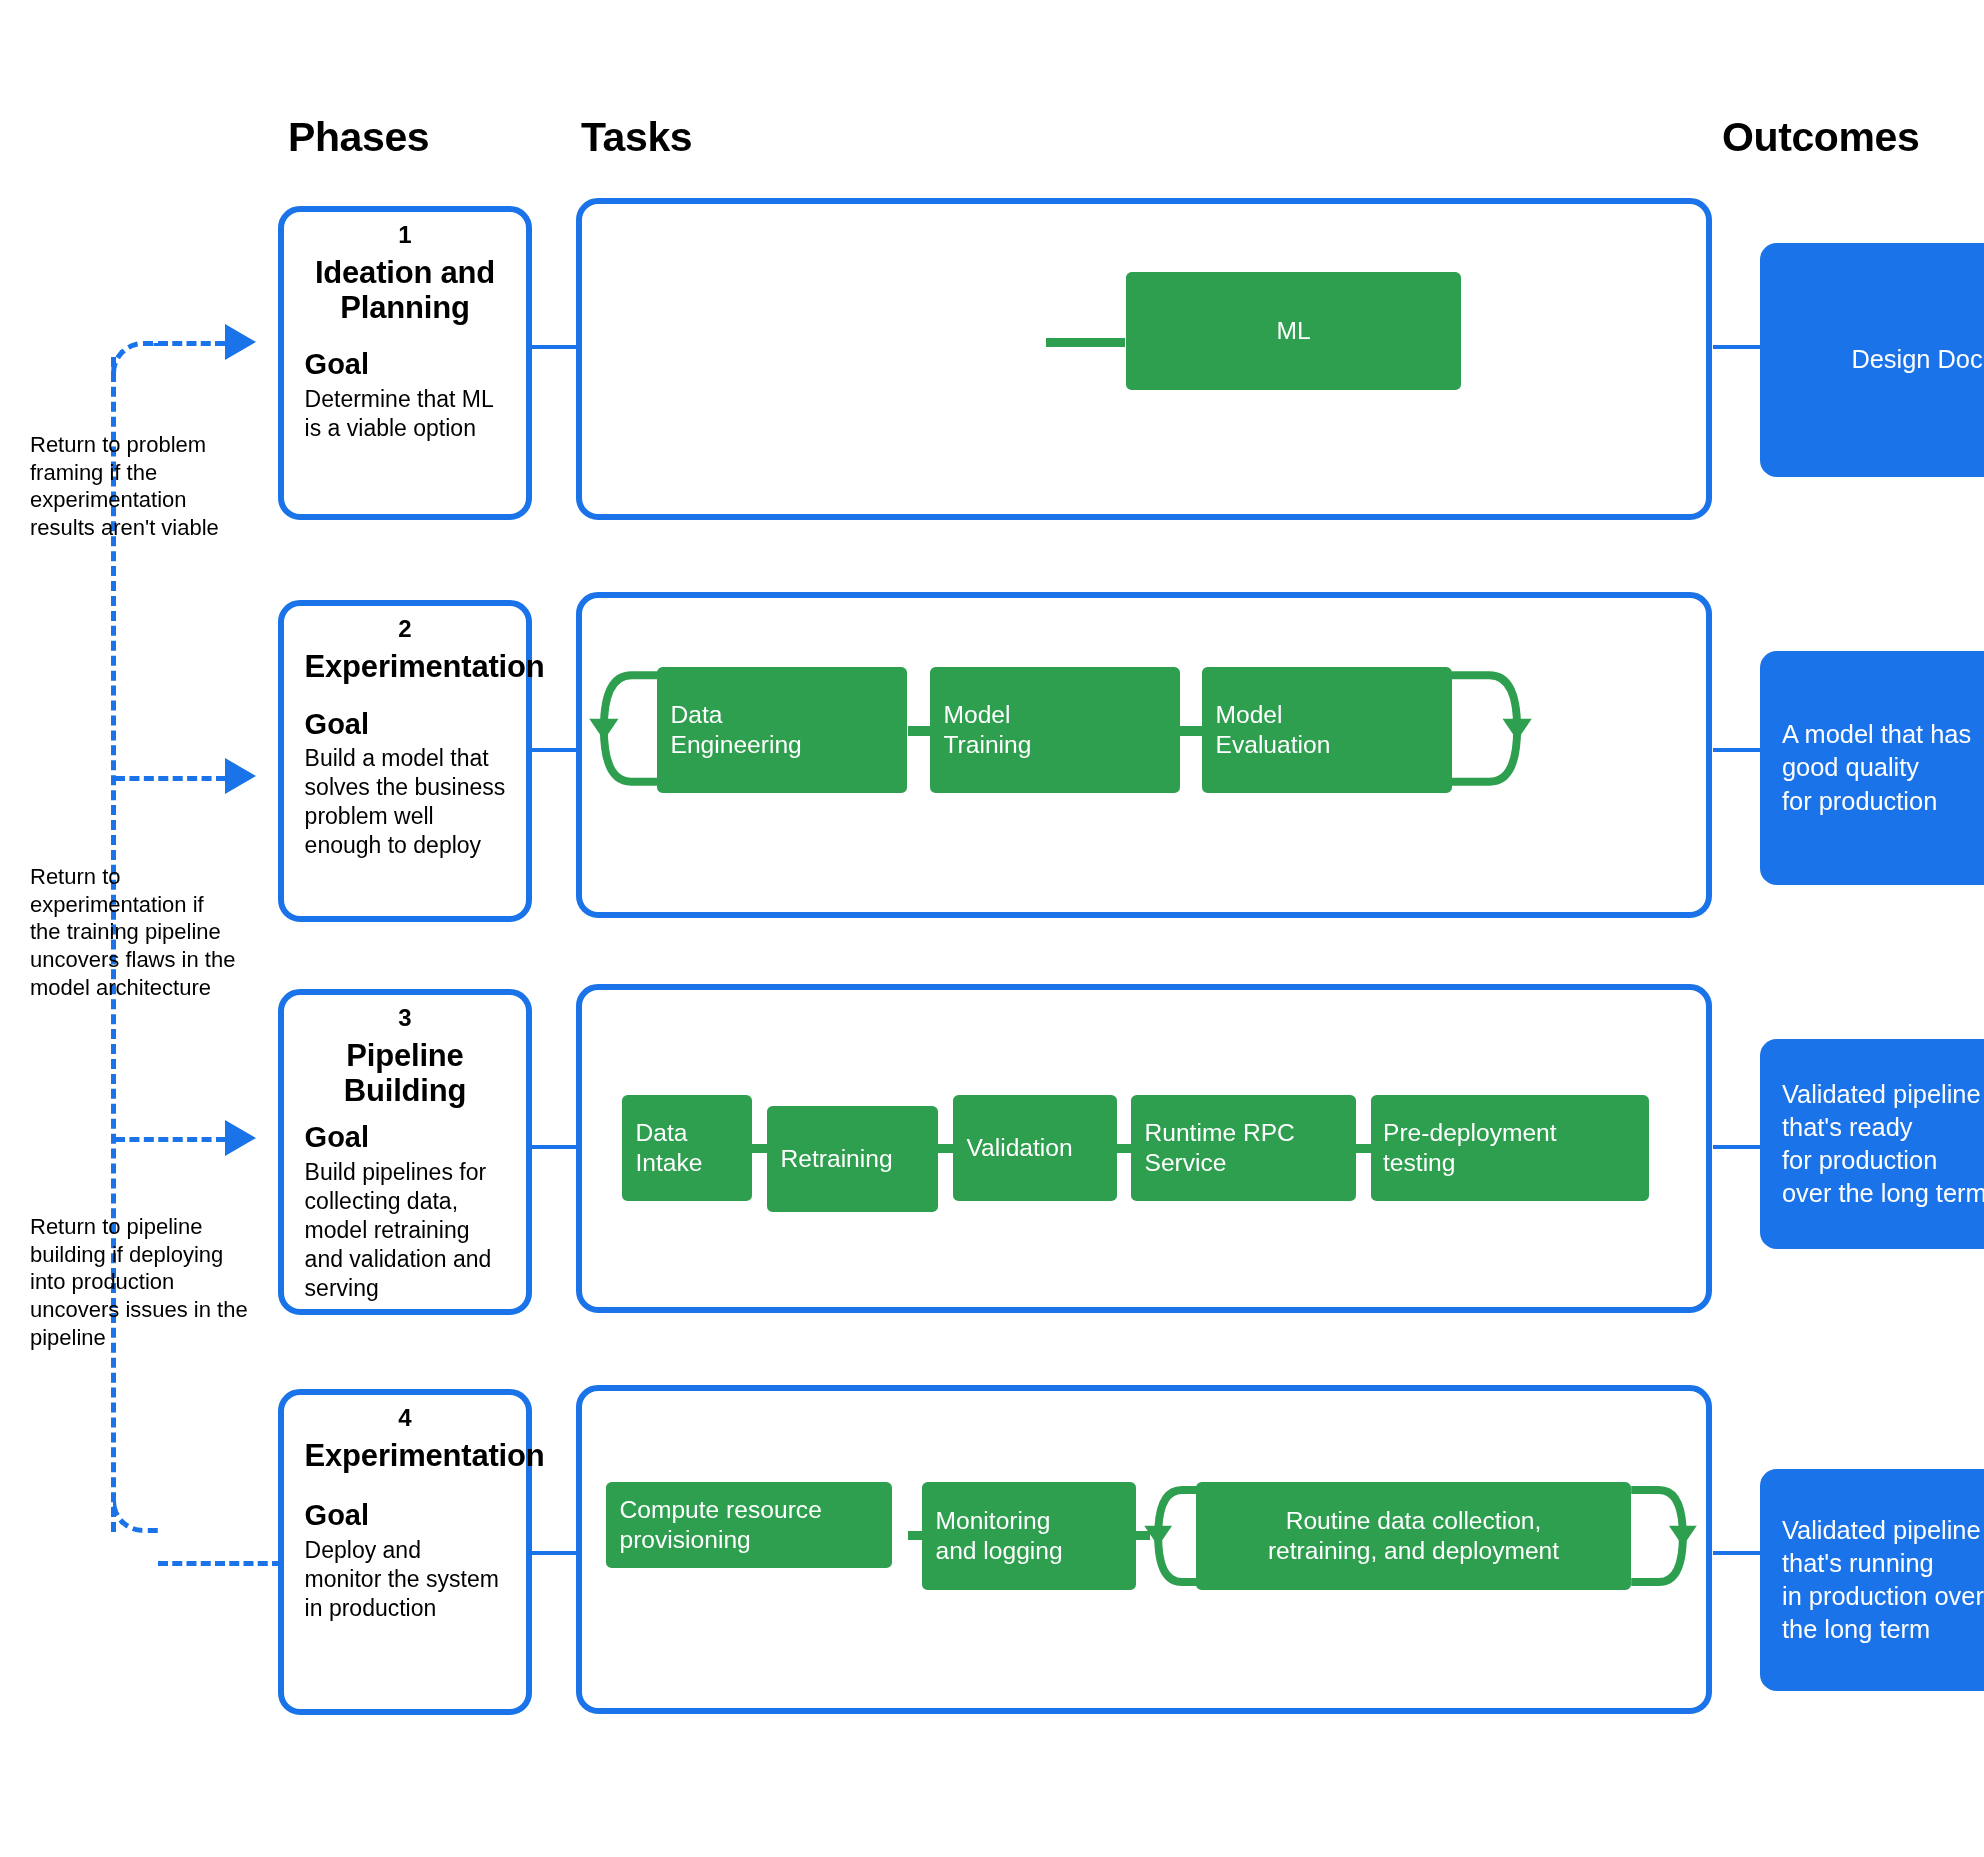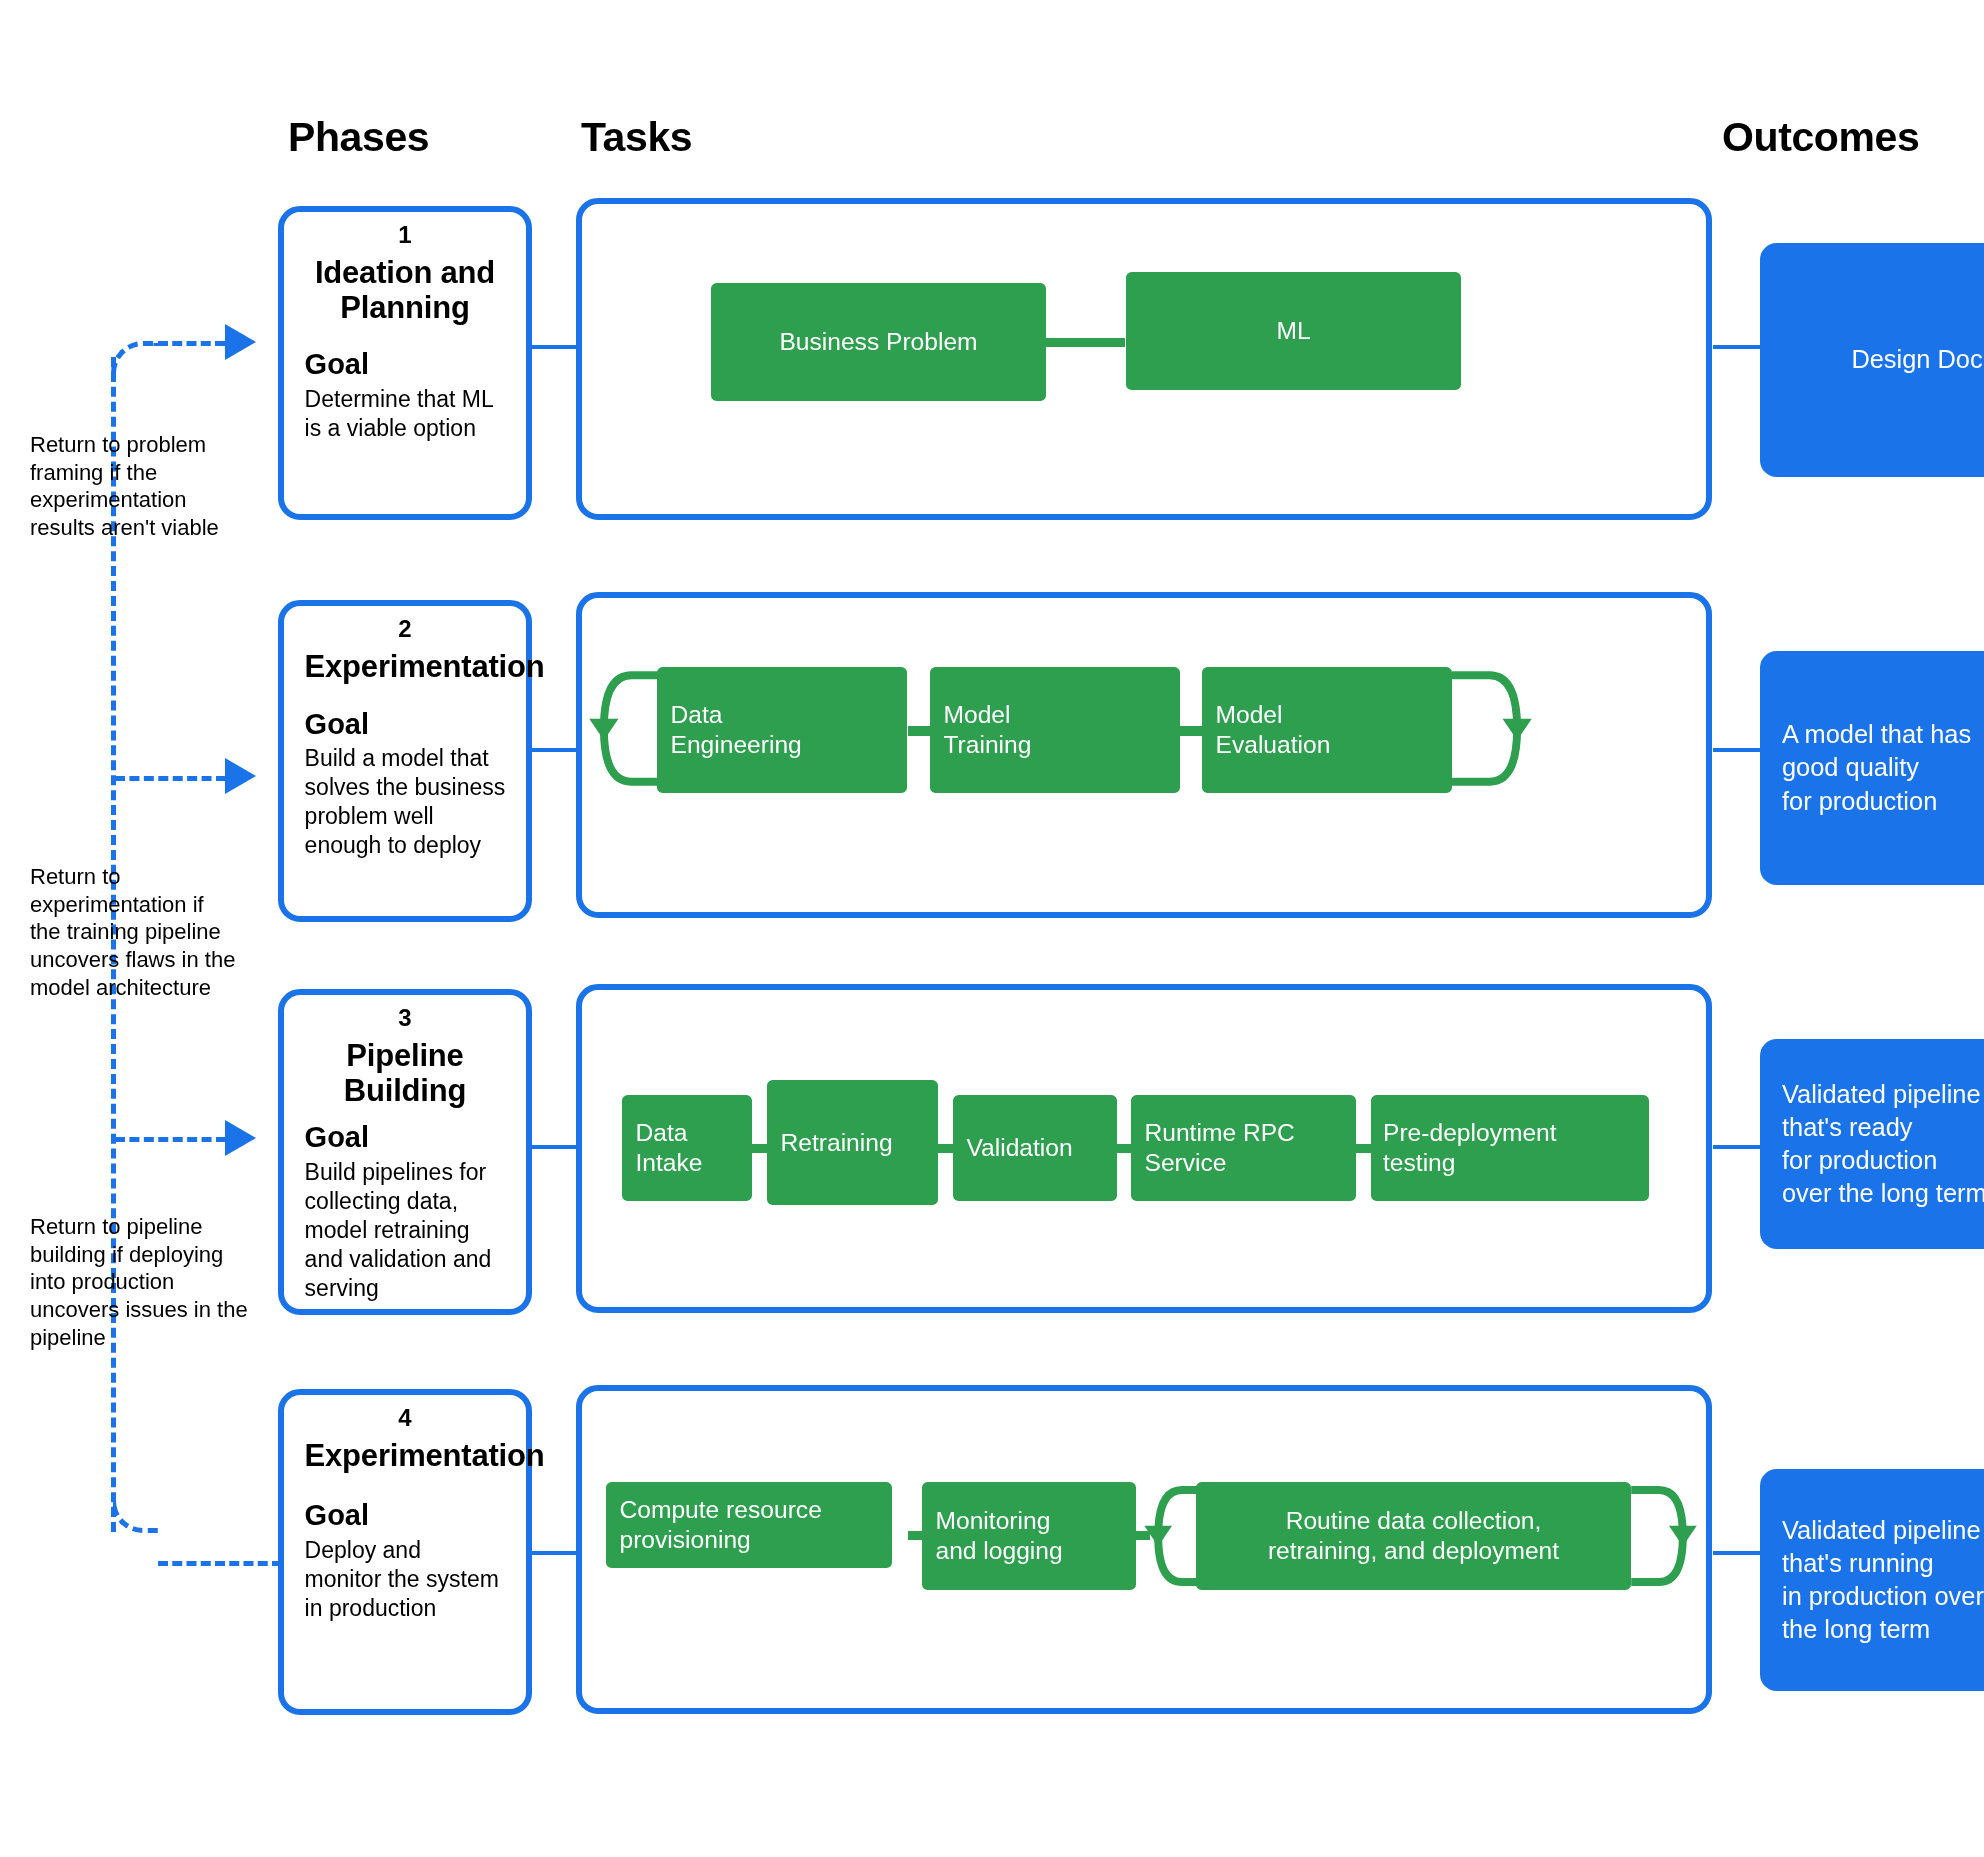--- a/index.html
+++ b/index.html
@@ -169,21 +169,20 @@
     <div class="goal-block">
       <div class="goal-label">Goal</div>
       <div class="goal-text" style="white-space:pre-line">Determine that ML
 is a viable option</div>
     </div>
   </div>
 
   <div class="blue-link" style="left:530px; top:345px; width:48px;"></div>
 
   <div class="tasks-card" style="left:576px; top:198px; width:1136px; height:322px;">
-    <div class="chip center" style="left:129px; top:79px; width:335px; height:118px;">Business Problem</div>
     <div class="green-link" style="left:464px; top:134px; width:79px; height:8.7px;"></div>
     <div class="chip center" style="left:544px; top:68px; width:335px; height:118px;">ML</div>
   </div>
 
   <div class="blue-link" style="left:1713px; top:345px; width:48px;"></div>
 
   <div class="outcome center" style="left:1760px; top:243px; width:314px; height:234px;">Design Doc</div>
 
   <div class="phase-card" style="left:278px; top:600px; width:254px; height:322px;">
     <div class="phase-num">2</div>
@@ -238,21 +237,21 @@
 serving</div>
     </div>
   </div>
 
   <div class="blue-link" style="left:530px; top:1145px; width:48px;"></div>
 
   <div class="tasks-card" style="left:576px; top:984px; width:1136px; height:329px;">
     <div class="chip" style="left:40px;  top:105px; width:130px; height:106px;">Data
 Intake</div>
     <div class="green-link" style="left:170px; top:154px; width:15px; height:8.7px;"></div>
-    <div class="chip" style="left:185px;  top:90px; width:171px; height:125px;">Retraining</div>
+    <div class="chip" style="left:185px;  top:116px; width:171px; height:106px;">Retraining</div>
     <div class="green-link" style="left:356px; top:154px; width:15px; height:8.7px;"></div>
     <div class="chip" style="left:371px;  top:105px; width:164px; height:106px;">Validation</div>
     <div class="green-link" style="left:534px; top:154px; width:15px; height:8.7px;"></div>
     <div class="chip" style="left:549px; top:105px; width:225px; height:106px;">Runtime RPC
 Service</div>
     <div class="green-link" style="left:774px; top:154px; width:15px; height:8.7px;"></div>
     <div class="chip" style="left:789px; top:105px; width:278px; height:106px;padding-left:12px;">Pre-deployment
 testing</div>
   </div>
 

